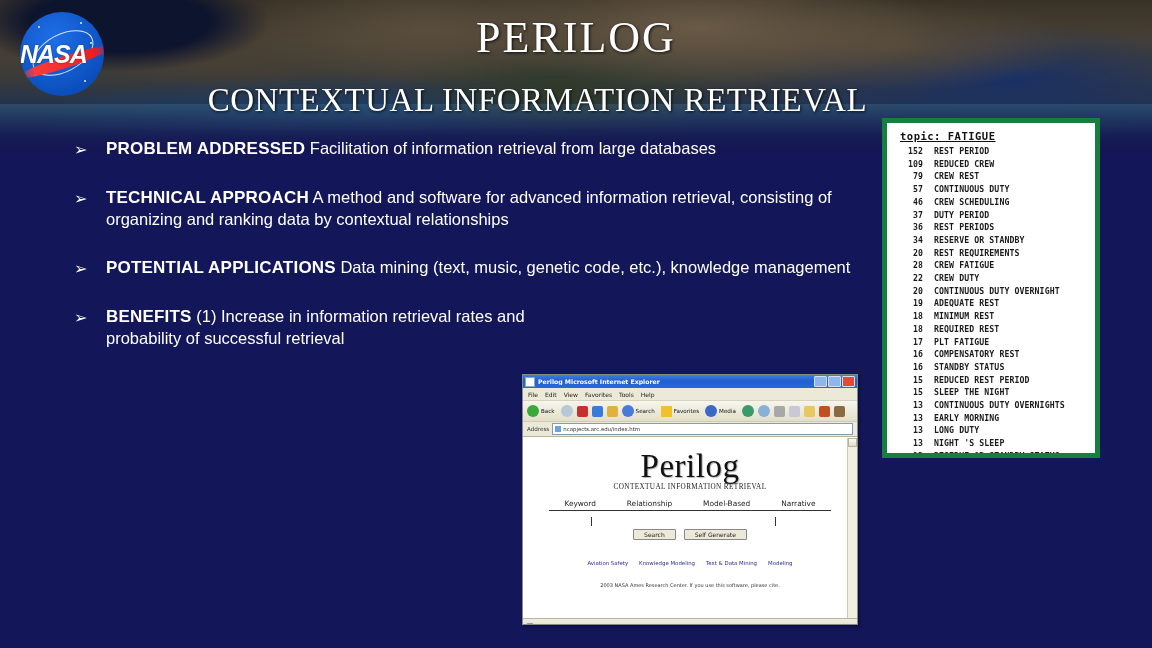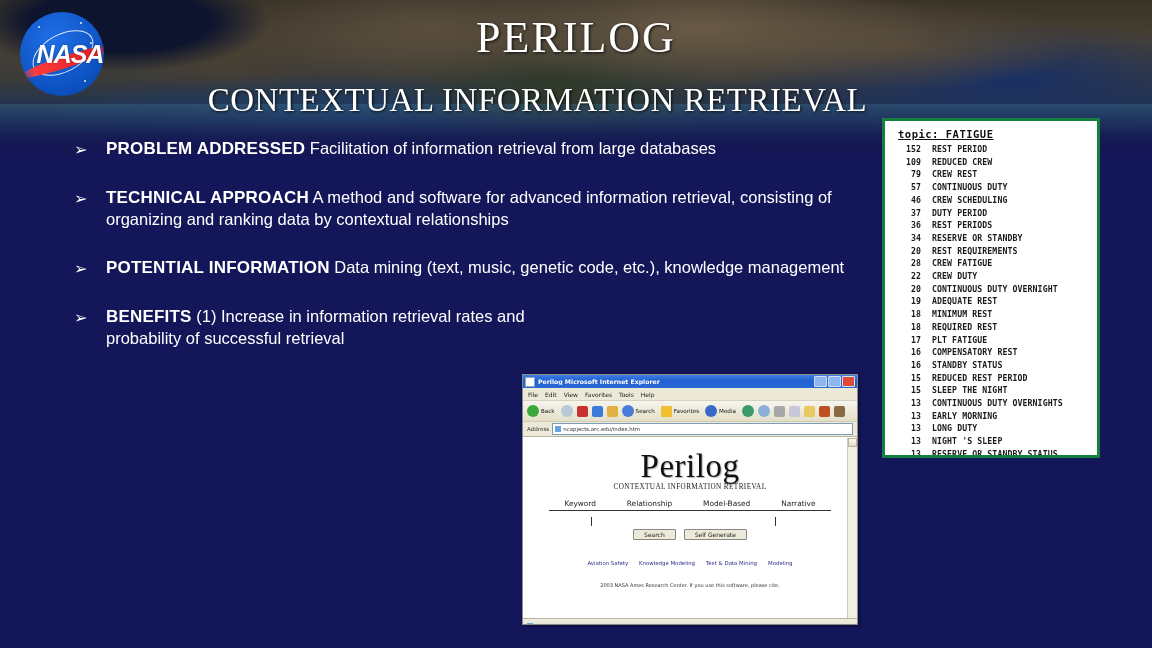--- a/index.html
+++ b/index.html
@@ -75,21 +75,21 @@
     left: -4px; top: 44px;
     width: 98px; height: 12px;
     background: linear-gradient(to right, rgba(252,60,58,0) 0%, #fc3c3a 18%, #e61f26 82%, rgba(230,31,38,0) 100%);
     transform: rotate(-18deg);
     border-radius: 50%;
   }
   .nasa-logo .word {
     position: absolute;
     left: 0; top: 28px;
     width: 100px;
-    text-align: center;
+    text-align: left;
     color: #fff;
     font-family: "Liberation Sans", sans-serif;
     font-weight: bold;
     font-style: italic;
     font-size: 25px;
     letter-spacing: -1px;
     text-shadow: 0 0 2px rgba(0,0,0,0.4);
   }
   .nasa-logo .star {
     position: absolute;
@@ -185,21 +185,21 @@
   .bullet .rest { font-weight: normal; }
 
   #bullet-benefits { width: 430px; }
 
   
   .term-panel {
     position: absolute;
     left: 882px; top: 118px;
     width: 218px; height: 340px;
     background: #ffffff;
-    border: 3px solid #15803d;
+    border: 5px solid #15803d;
     box-sizing: border-box;
     padding: 7px 6px 4px 10px;
     overflow: hidden;
     font-family: "DejaVu Sans Mono", "Liberation Mono", monospace;
   }
   .term-panel .tp-head {
     font-size: 10.5px;
     font-weight: bold;
     color: #111;
     text-decoration: underline;
@@ -451,21 +451,21 @@
     </div>
 
     <div class="bullet" id="bullet-technical">
       <span class="marker">➢</span>
       <span class="lead">TECHNICAL APPROACH</span>
       <span class="rest">A method and software for advanced information retrieval, consisting of organizing and ranking data by contextual relationships</span>
     </div>
 
     <div class="bullet" id="bullet-potential">
       <span class="marker">➢</span>
-      <span class="lead">POTENTIAL INFORMATION</span>
+      <span class="lead">POTENTIAL APPLICATIONS</span>
       <span class="rest">Data mining (text, music, genetic code, etc.), knowledge management</span>
     </div>
 
     <div class="bullet" id="bullet-benefits">
       <span class="marker">➢</span>
       <span class="lead">BENEFITS</span>
       <span class="rest">(1) Increase in information retrieval rates and probability of successful retrieval</span>
     </div>
 
   </div>

